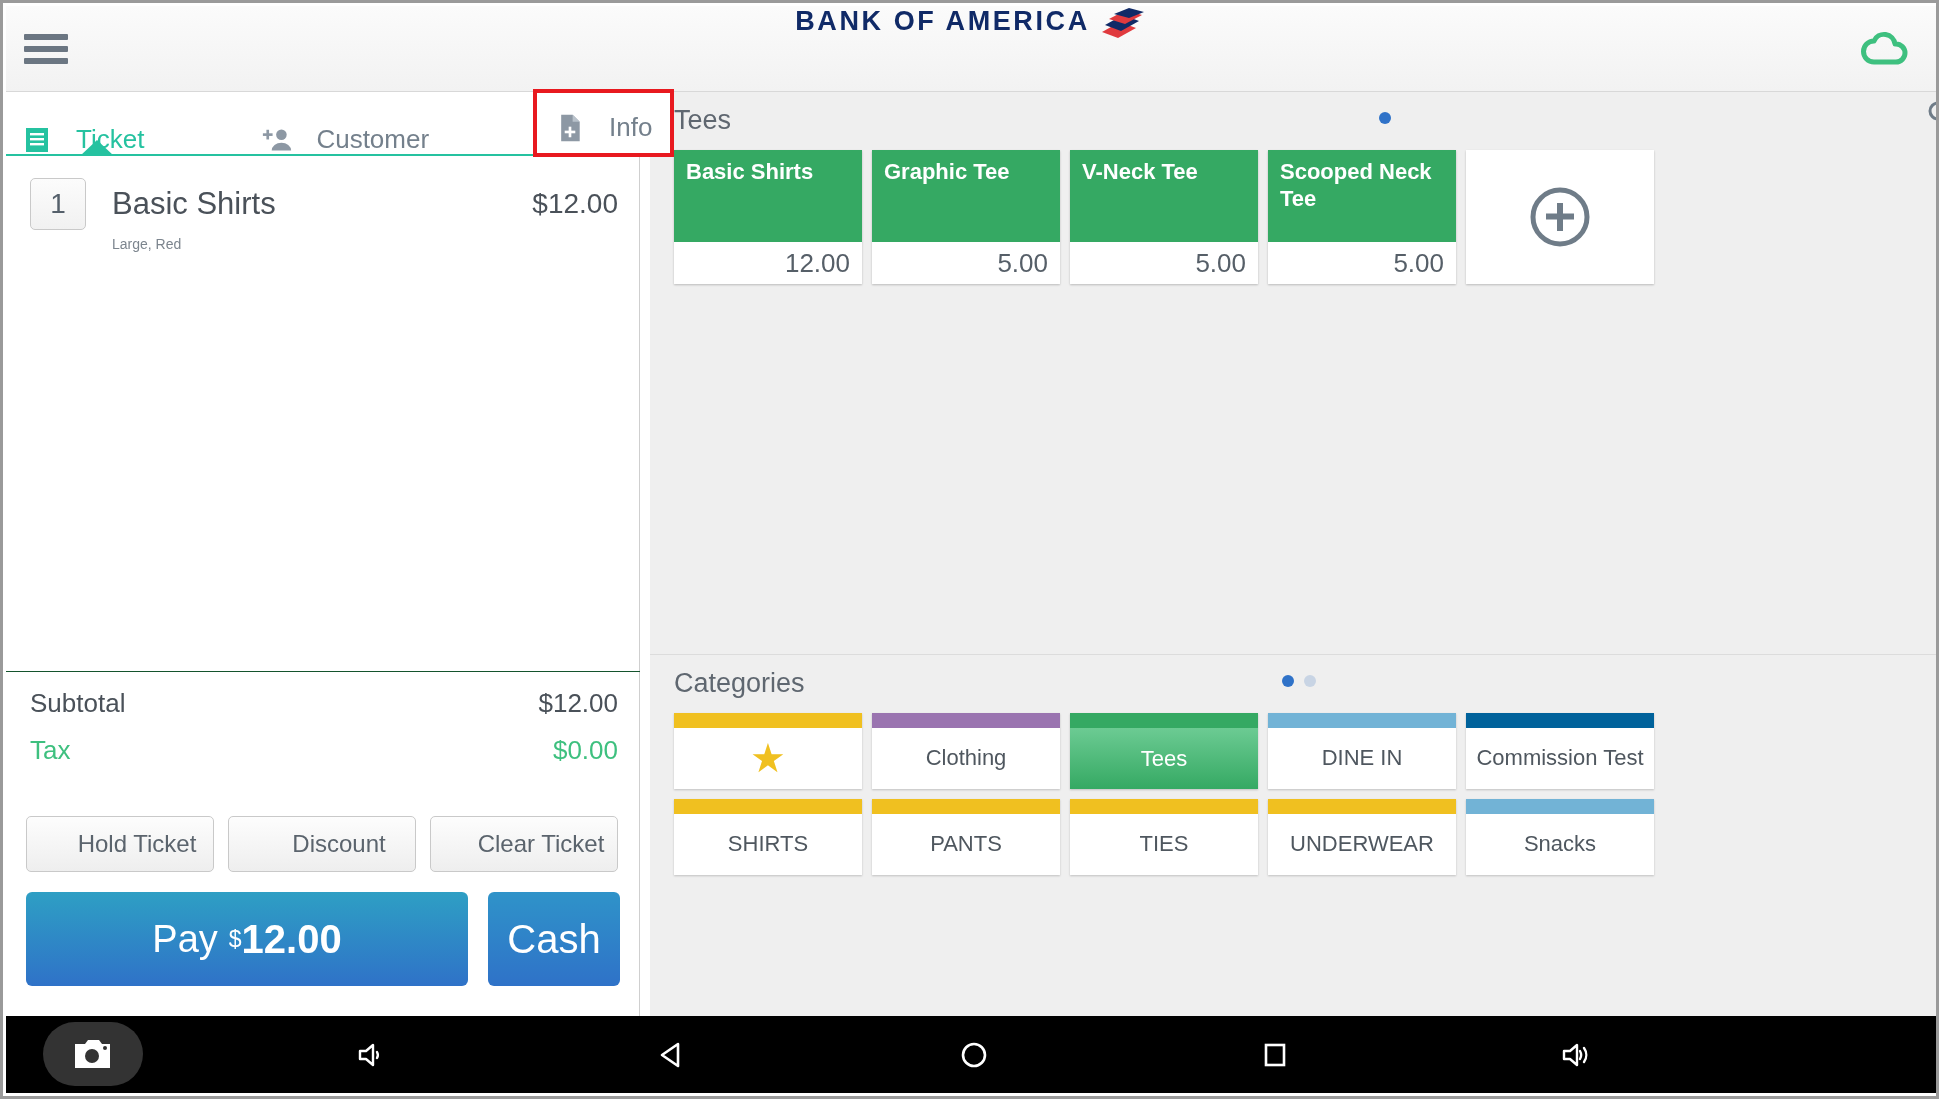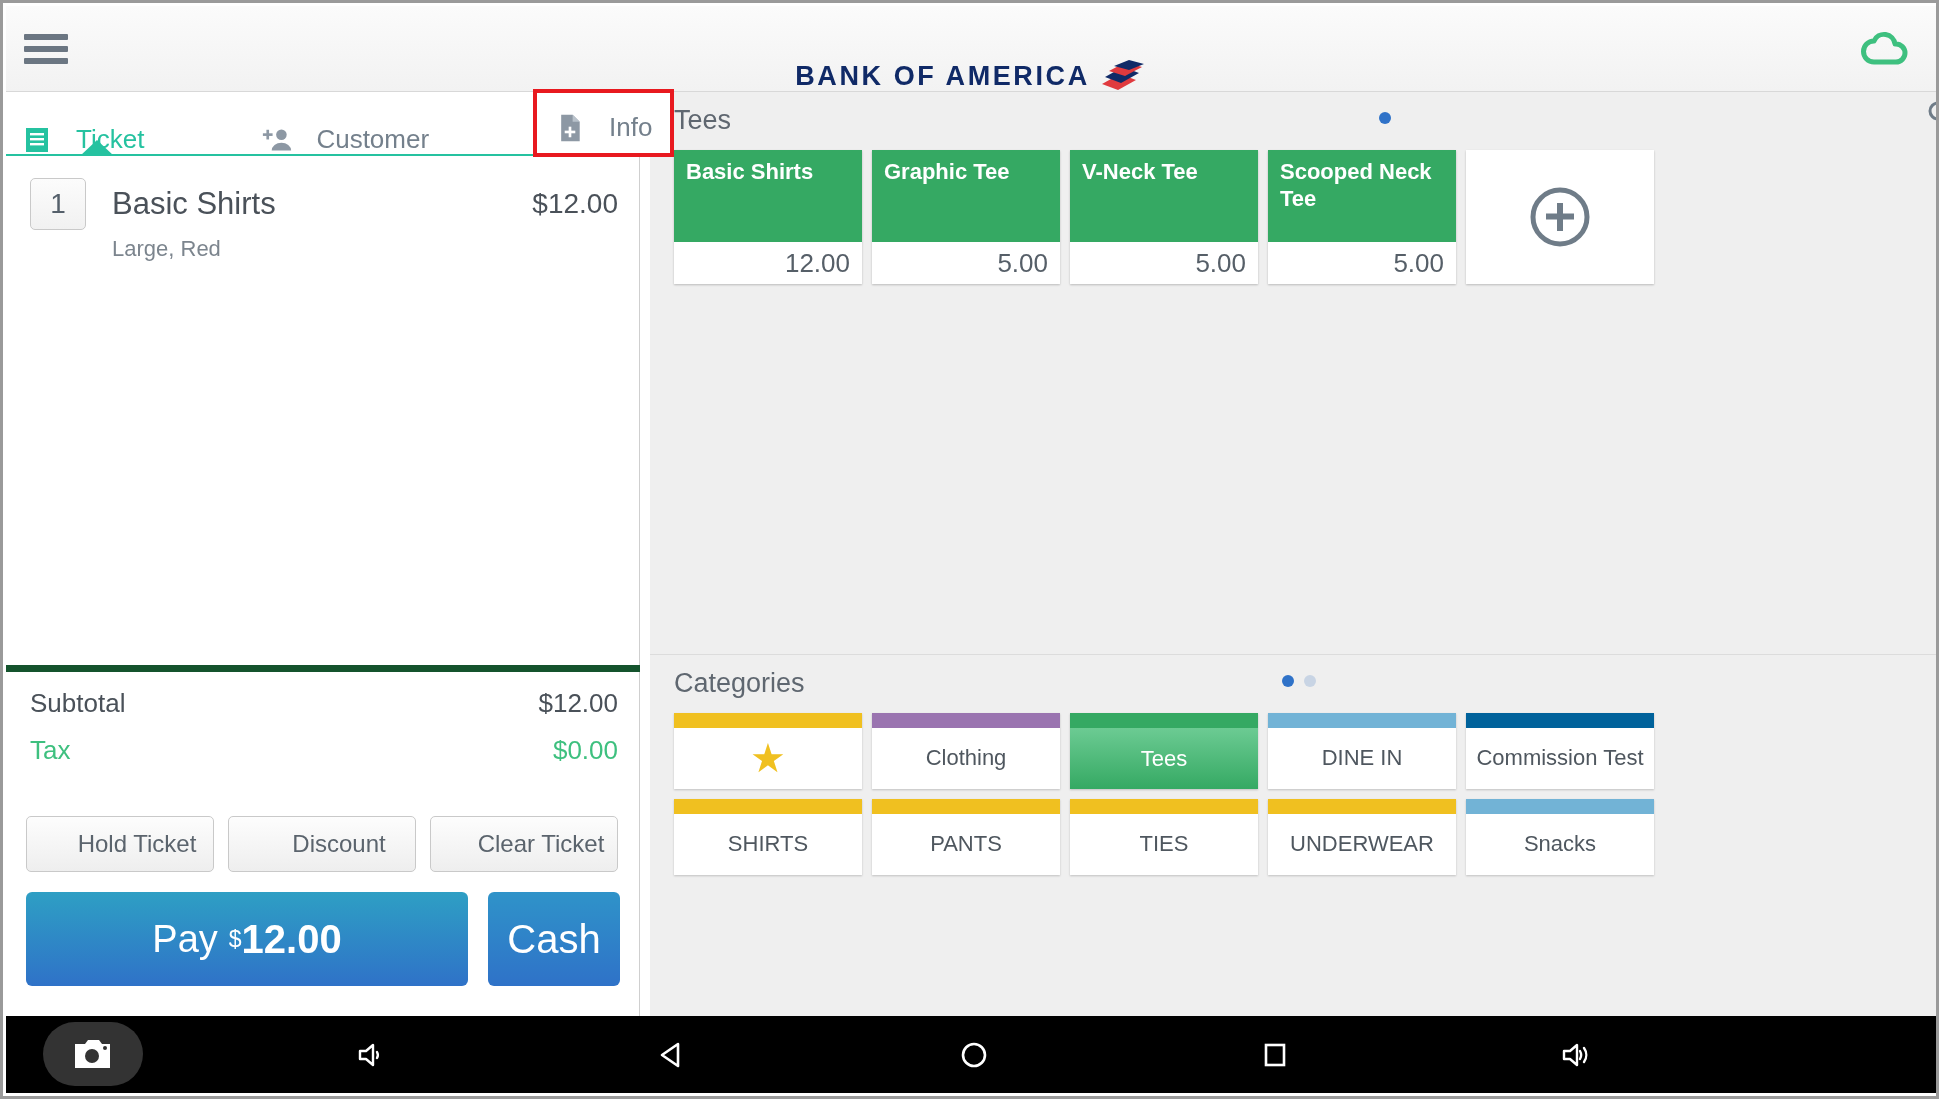--- a/index.html
+++ b/index.html
@@ -29,21 +29,21 @@
     position: absolute; left: 18px; top: 24px;
     width: 44px; height: 38px;
     display: flex; flex-direction: column; justify-content: space-between;
     padding: 4px 0;
     cursor: pointer;
   }
   #hamburger i { display:block; height: 6px; background: #6b7682; border-radius: 1px; }
 
   #boa-logo {
     position: absolute; left: 0; top: 0; width: 1933px; height: 86px;
-    display: flex; align-items: flex-end; justify-content: center; gap: 6px;
+    display: flex; align-items: flex-start; justify-content: center; gap: 6px;
   }
   #boa-wordmark {
     font-family: "Liberation Sans", sans-serif;
     font-weight: bold;
     font-size: 27px;
     letter-spacing: 2.6px;
     color: #102a67;
     white-space: nowrap;
   }
   #boa-flag { width: 54px; height: 34px; }
@@ -99,27 +99,27 @@
   .qty-box {
     width: 56px; height: 52px;
     border: 1px solid #c9c9c9; border-radius: 5px;
     background: linear-gradient(#fcfcfc,#f1f1f1);
     display: flex; align-items: center; justify-content: center;
     font-size: 28px; color: #55606b;
     flex: 0 0 auto; cursor: pointer;
   }
   .item-mid { flex: 1 1 auto; padding-left: 26px; }
   .item-name { font-size: 31px; color: #4a5159; line-height: 52px; }
-  .item-modifier { font-size: 22px; color: #7c858e; padding-top: 6px; }
+  .item-modifier { font-size: 14px; color: #7c858e; padding-top: 6px; }
   .item-price { font-size: 28px; color: #4a5159; line-height: 52px; }
 
   #totals {
     position: absolute; left: 0; bottom: 256px; width: 634px;
     padding: 0 22px 0 24px;
-    border-top: 7px solid #14532d;
+    border-top: 1px solid #14532d;
   }
   .total-row { display: flex; justify-content: space-between; padding-top: 16px; }
   .total-label { font-size: 26px; color: #4a5159; }
   .total-value { font-size: 26px; color: #4a5159; }
   .total-row.tax .total-label, .total-row.tax .total-value { color: #3ec07f; }
 
   #action-buttons {
     position: absolute; left: 0; bottom: 150px; width: 634px;
     display: flex; gap: 14px; padding: 0 22px 0 20px;
   }

